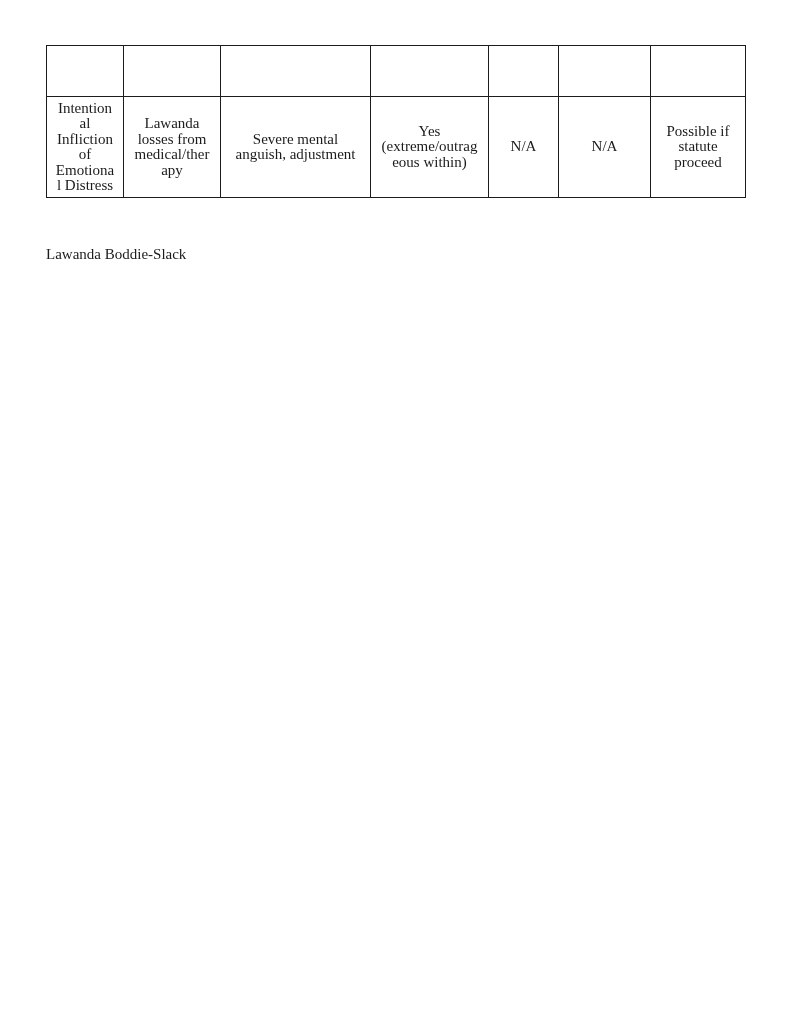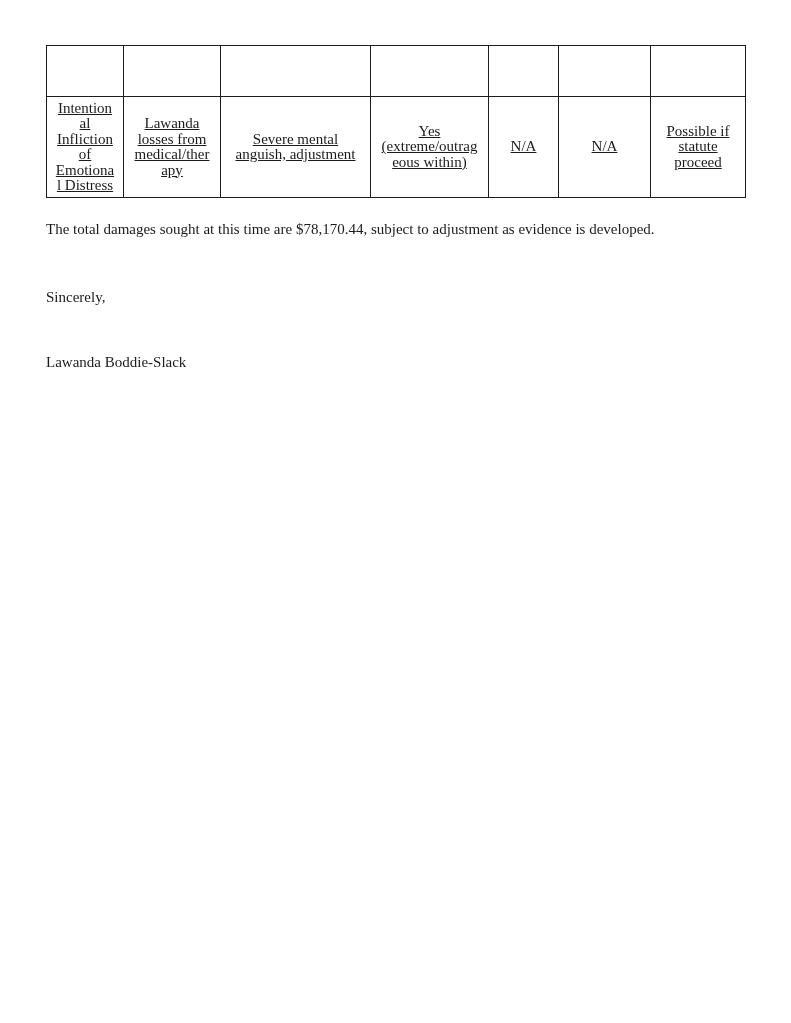--- a/index.html
+++ b/index.html
@@ -30,21 +30,20 @@
   table.damages td {
     border: 1.5px solid #1c1c1c;
     text-align: center;
     vertical-align: middle;
     font-size: 15px;
     line-height: 15.5px;
     white-space: pre-line;
     padding: 2px 4px;
     overflow: hidden;
     box-sizing: border-box;
-    text-decoration: underline;
   }
   tr.header-row { height: 51px; }
   tr.data-row   { height: 101px; }
 
   .content p {
     margin: 0;
     font-size: 15px;
     line-height: 18.5px;
     white-space: normal;
   }
@@ -97,21 +96,19 @@
 eous within)</td>
           <td>N/A</td>
           <td>N/A</td>
           <td>Possible if
 statute
 proceed</td>
         </tr>
       </tbody>
     </table>
 
-    <p class="para-total">The total damages sought at this time are $78,170.44, subject to adjustment as evidence is developed.</p>
 
 
-    <p class="closing">Sincerely,</p>
 
     <p class="signature">Lawanda Boddie-Slack</p>
 
   </div>
 </div>
 
 </body></html>

